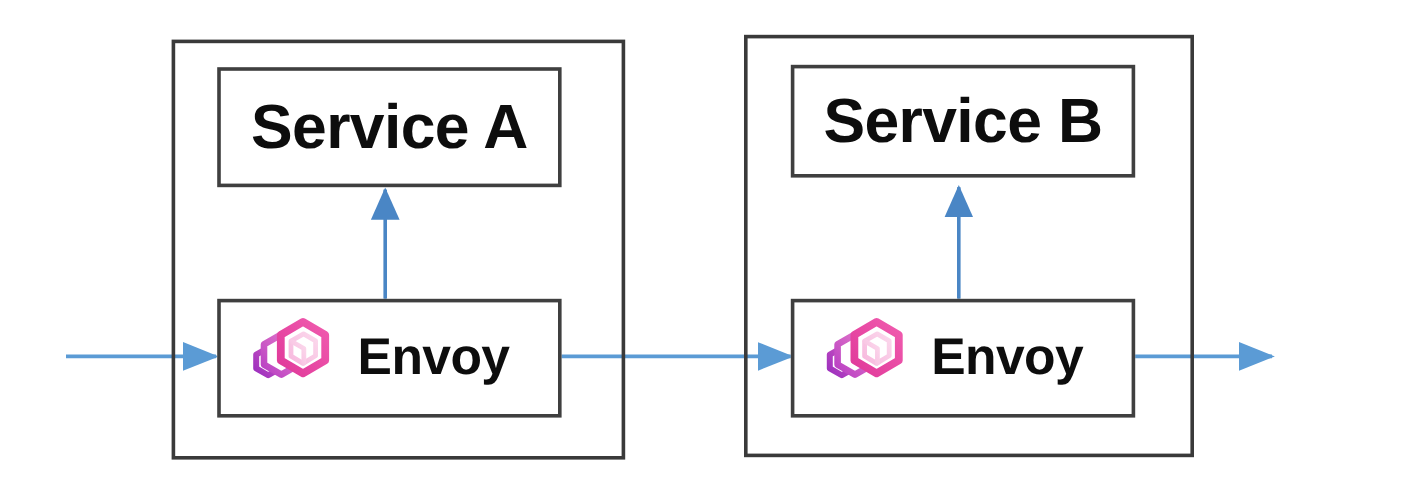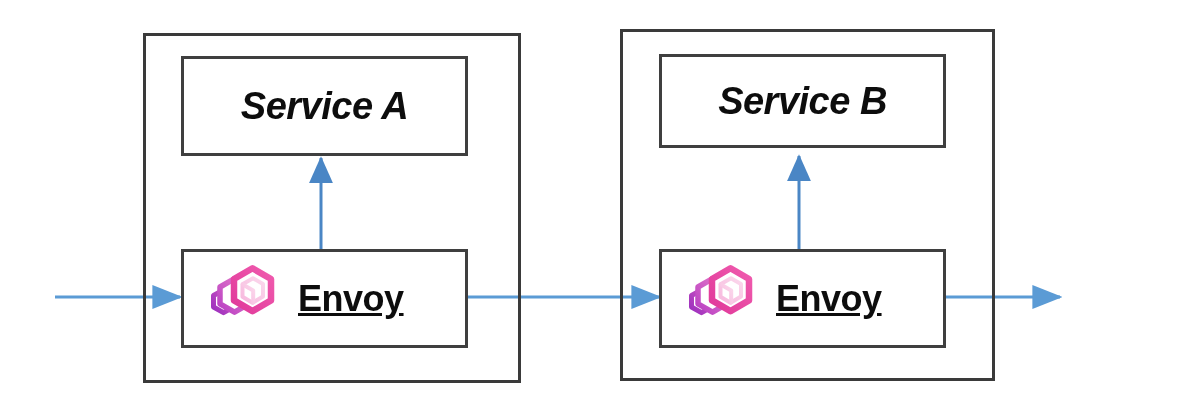--- a/index.html
+++ b/index.html
@@ -43,26 +43,24 @@
   .node-label {
     font-family: "Liberation Sans", sans-serif;
     font-weight: bold;
     font-size: 38px;
     line-height: 1;
     color: #0d0d0d;
     letter-spacing: -0.5px;
     white-space: nowrap;
   }
   .node-label.service {
-    font-size: 38px;
-    font-style: italic;
+    font-size: 52px;
   }
   .node-label.envoy {
-    font-size: 36px;
-    text-decoration: underline;
+    font-size: 43px;
   }
 
   .envoy-logo {
     flex: 0 0 auto;
     margin-left: 12px;
     margin-right: 18px;
     width: 84px;
     height: 80px;
     display: block;
   }

